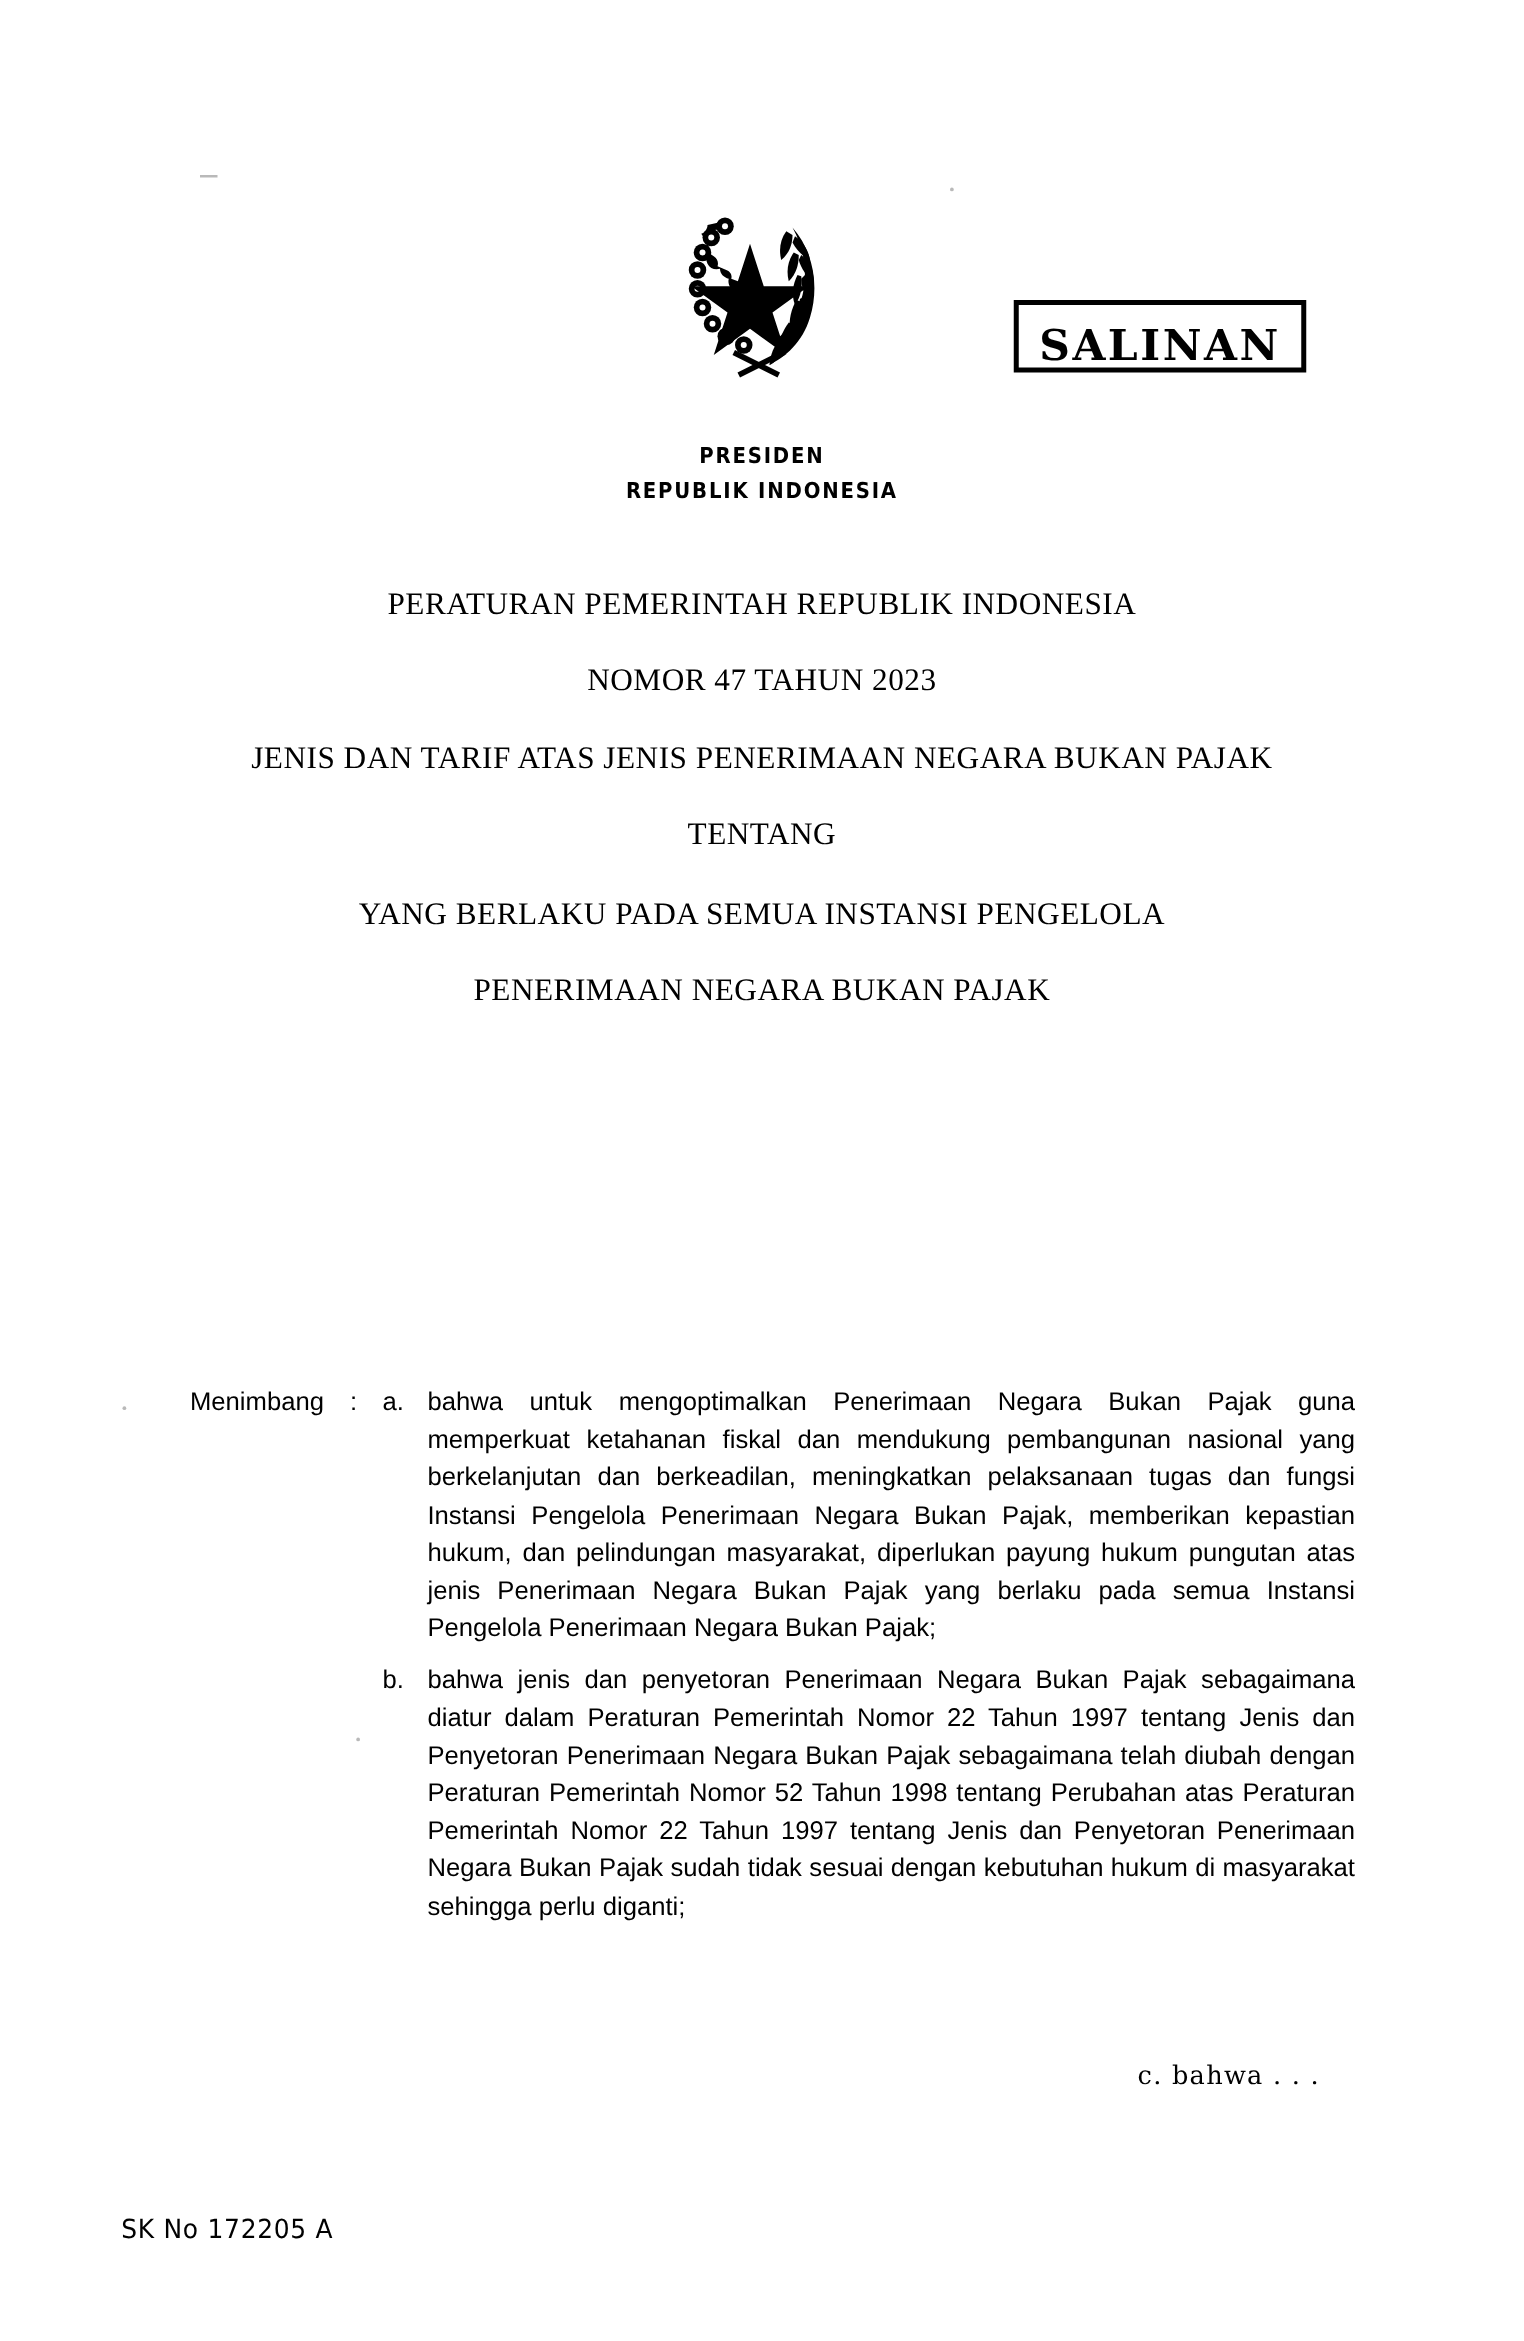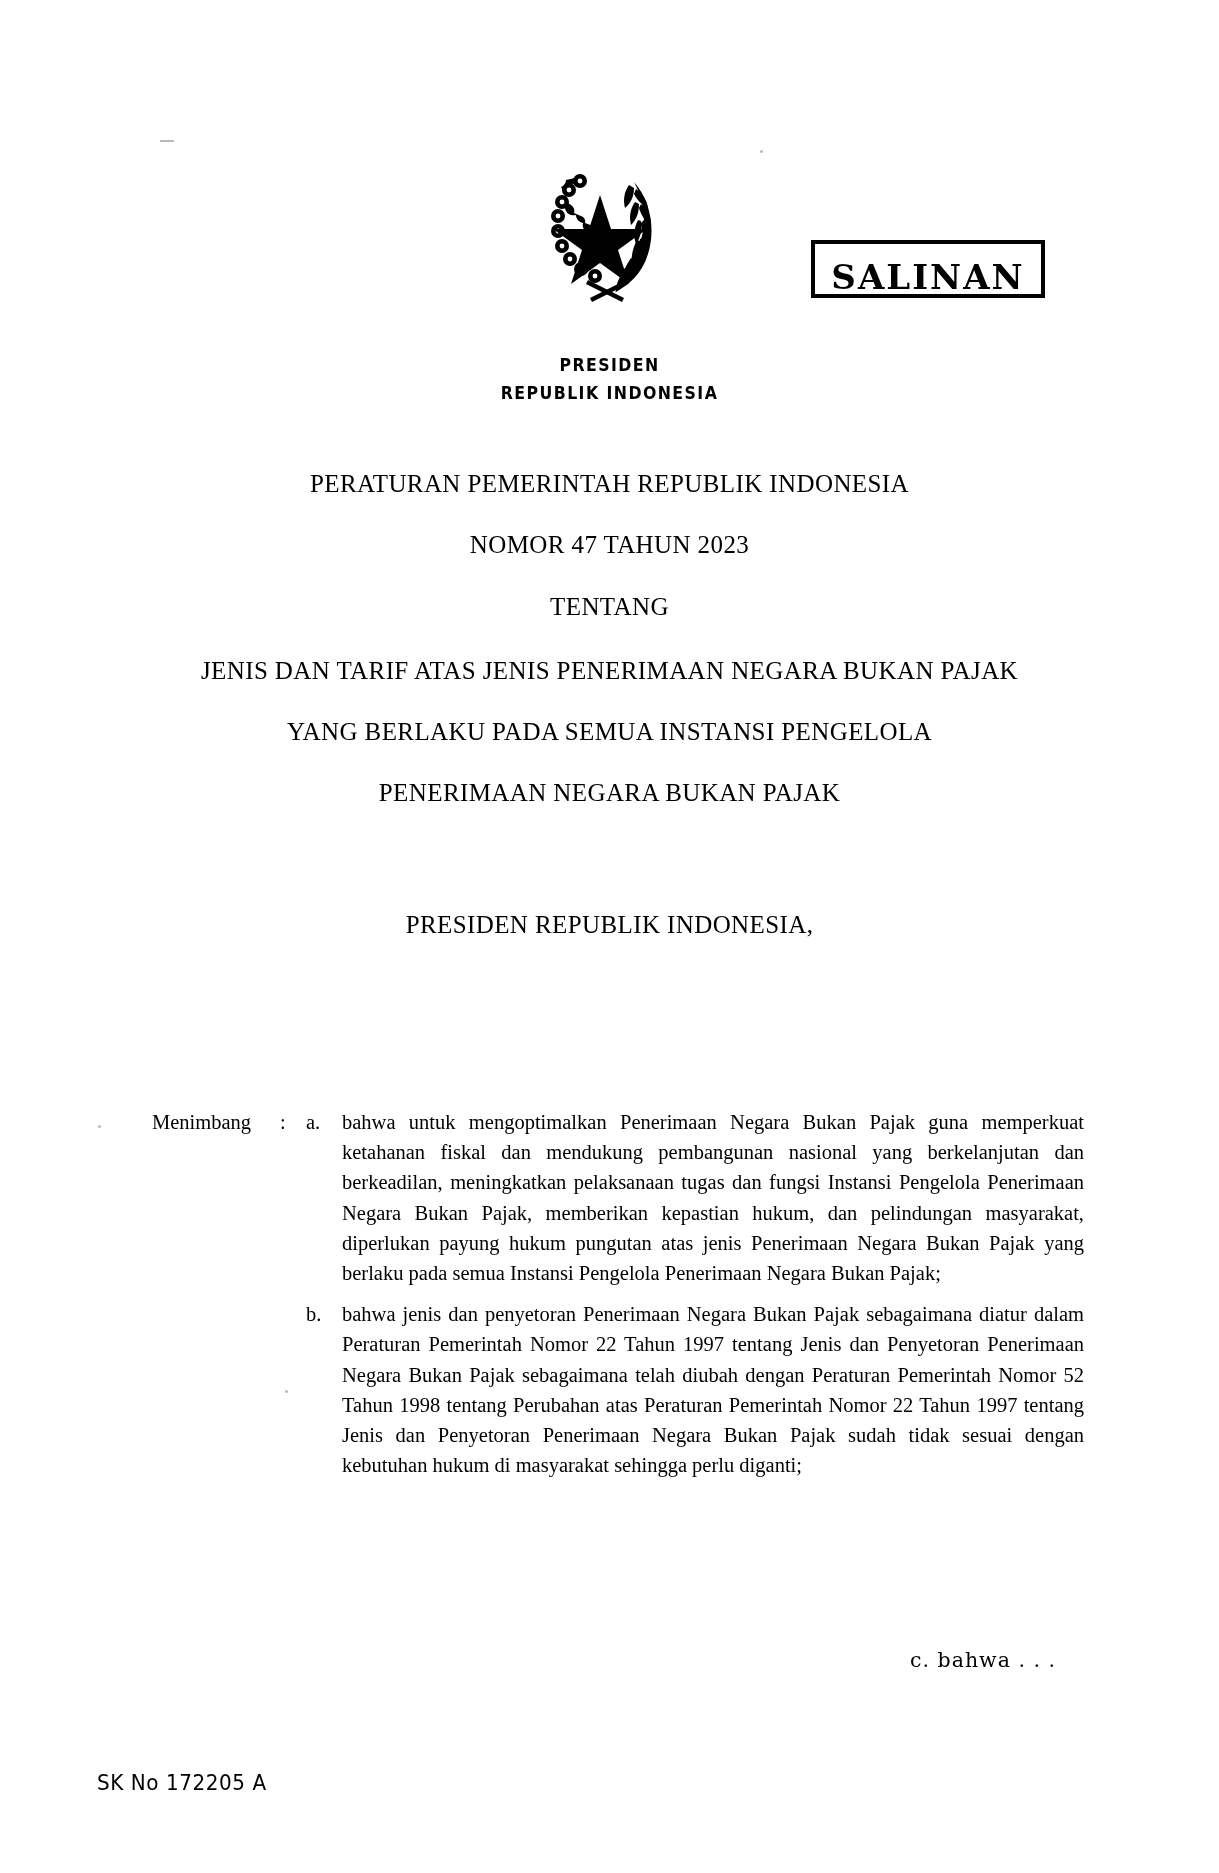--- a/index.html
+++ b/index.html
@@ -105,21 +105,21 @@
   }
   .sub-title-block .sline { margin: 0 0 92px 0; }
   .sub-title-block .sline.last { margin-bottom: 0; }
 
   
   .considerans {
     position: absolute;
     left: 152px;
     top: 1107px;
     width: 932px;
-    font-family: Liberation Serif, serif;
+    font-family: Liberation Sans, sans-serif;
     font-size: 20.5px;
     line-height: 30.2px;
   }
   .cons-row {
     display: flex;
     align-items: flex-start;
   }
   .cons-label {
     width: 128px;
     flex: 0 0 128px;
@@ -233,28 +233,27 @@
   </div>
 
   <div class="presiden-head">
     <div>PRESIDEN</div>
     <div>REPUBLIK INDONESIA</div>
   </div>
 
   <div class="title-block">
     <div class="tline">PERATURAN PEMERINTAH REPUBLIK INDONESIA</div>
     <div class="tline nomor">NOMOR 47 TAHUN 2023</div>
+    <div class="tline">JENIS DAN TARIF ATAS JENIS PENERIMAAN NEGARA BUKAN PAJAK</div>
     <div class="tline tentang">TENTANG</div>
-    <div class="tline">JENIS DAN TARIF ATAS JENIS PENERIMAAN NEGARA BUKAN PAJAK</div>
     <div class="tline">YANG BERLAKU PADA SEMUA INSTANSI PENGELOLA</div>
     <div class="tline last">PENERIMAAN NEGARA BUKAN PAJAK</div>
   </div>
 
   <div class="sub-title-block">
-    <div class="sline last">PRESIDEN REPUBLIK INDONESIA,</div>
   </div>
 
   <div class="considerans">
 
     <div class="cons-row item-a">
       <div class="cons-label">Menimbang</div>
       <div class="cons-colon">:</div>
       <div class="cons-letter">a.</div>
       <div class="cons-text">bahwa untuk mengoptimalkan Penerimaan Negara Bukan Pajak guna memperkuat ketahanan fiskal dan mendukung pembangunan nasional yang berkelanjutan dan berkeadilan, meningkatkan pelaksanaan tugas dan fungsi Instansi Pengelola Penerimaan Negara Bukan Pajak, memberikan kepastian hukum, dan pelindungan masyarakat, diperlukan payung hukum pungutan atas jenis Penerimaan Negara Bukan Pajak yang berlaku pada semua Instansi Pengelola Penerimaan Negara Bukan Pajak;</div>
     </div>

